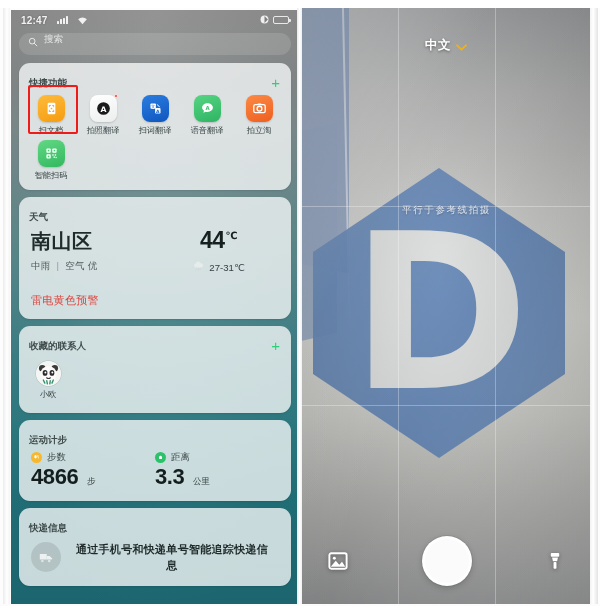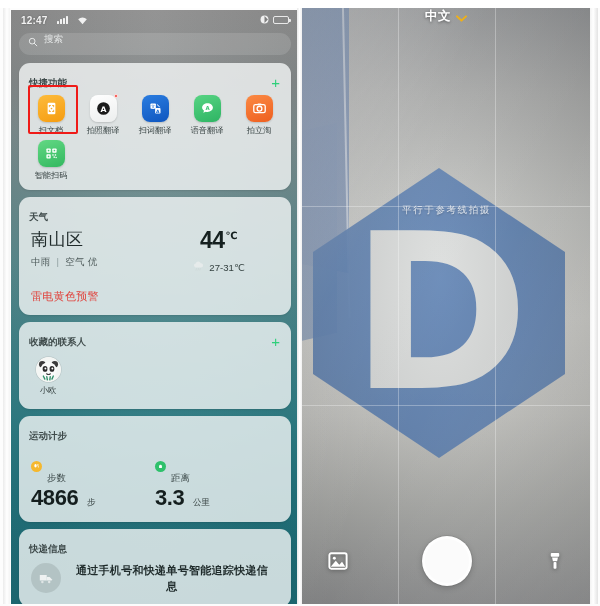--- a/index.html
+++ b/index.html
@@ -131,21 +131,21 @@
     border: 2.4px solid #ef1b18;
     border-radius: 2px;
     z-index: 6;
     pointer-events: none;
   }
 
   
   .wx-body { display:flex; padding: 2px 12px 11px 12px; }
   .wx-left { flex: 1.05; }
   .wx-right { flex: 1; padding-top: 1px; }
-  .wx-city { font-size: 17px; font-weight: 400; color: #1f2a2a; letter-spacing: .5px; }
+  .wx-city { font-size: 20px; font-weight: 700; color: #1f2a2a; letter-spacing: .5px; }
   .wx-sub { font-size: 9.5px; color: #4d5a5a; margin-top: 5px; letter-spacing:.3px; }
   .wx-sub .divider { color:#90a0a0; margin: 0 3px; }
   .wx-alert { font-size: 11px; color: #e0453f; margin-top: 20px; letter-spacing:.3px; }
   .wx-temp {
     font-size: 23px; font-weight: 700; color: #15201f;
     letter-spacing: -0.5px; line-height: 1;
     display:flex; align-items:flex-start; justify-content:center;
   }
   .wx-temp .unit { font-size: 10px; font-weight: 600; margin-top: 2px; margin-left: 1px; }
   .wx-range {
@@ -161,21 +161,21 @@
     background: #f2f4f2; overflow: hidden; position: relative;
     box-shadow: 0 0 0 0.7px rgba(0,0,0,0.10);
   }
   .ct-name { font-size: 8.4px; color: #394444; }
 
   
   .st-body { display:flex; padding: 2px 12px 12px 12px; }
   .st-col { flex: 1; }
   .st-head { display:flex; align-items:center; gap:5px; }
   .st-dot { width:11px; height:11px; border-radius:50%; display:flex; align-items:center; justify-content:center; }
-  .st-lab { font-size: 9.4px; color: #3b4848; margin-top: 25px; }
+  .st-lab { font-size: 9.4px; color: #3b4848; }
   .st-val { font-size: 22px; font-weight: 700; color: #141e1e; letter-spacing:-0.4px; line-height: 1.15; }
   .st-unit { font-size: 8.6px; font-weight: 400; color: #3b4747; margin-left: 3px; }
 
   
   .ex-body { display:flex; padding: 5px 12px 12px 4px; gap: 10px; }
   .ex-ico {
     width: 30px; height: 30px; border-radius: 50%;
     background: rgba(150,165,165,0.42);
     display:flex; align-items:center; justify-content:center; flex:0 0 auto;
     margin-left: 8px;
@@ -249,21 +249,21 @@
   }
   
   .guides { position:absolute; inset:0; }
   .guides i { position:absolute; background: rgba(255,255,255,0.30); }
   .guides .v { width:1px; height:100%; }
   .guides .h { height:1px; width:100%; }
 
   
   .cam-top {
     position:absolute; top:0; left:0; right:0; height: 46px;
-    display:flex; align-items:flex-start; justify-content:center;
+    display:flex; align-items:flex-end; justify-content:center;
     z-index: 5;
   }
   .lang-pill {
     display:flex; align-items:center; gap:4px;
     color:#ffffff; font-size: 12.5px; font-weight: 700;
     text-shadow: 0 1px 3px rgba(0,0,0,0.45);
     letter-spacing: .5px;
   }
   .chev { width: 13px; height: 9px; }
 

